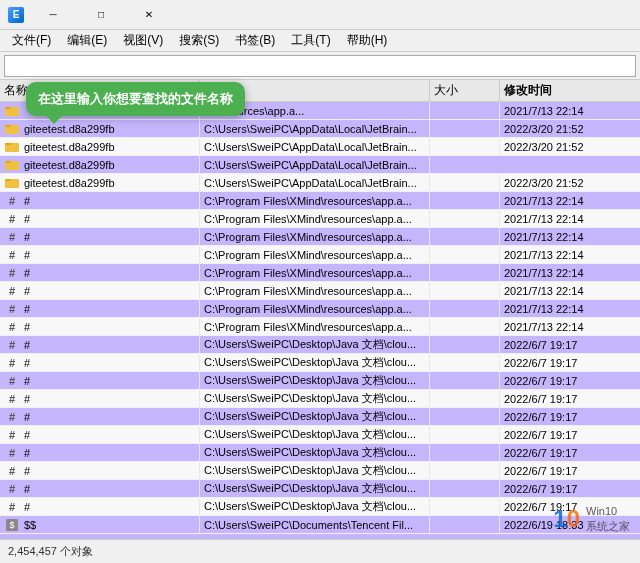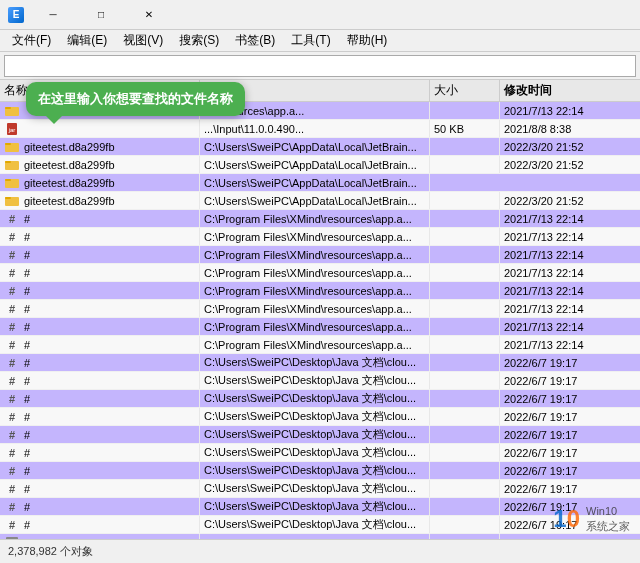--- a/index.html
+++ b/index.html
@@ -261,34 +261,20 @@
               <rect x="0" y="3" width="14" height="9" rx="1" fill="#f0c040"></rect>
               <rect x="0" y="3" width="6" height="2" rx="1" fill="#e0a800"></rect>
             </svg>
           </span>
       <span style="overflow:hidden;text-overflow:ellipsis;white-space:nowrap;"></span>
     </div>
     <div class="cell" style="font-size:11px;">...\resources\app.a...</div>
     <div class="cell"></div>
     <div class="cell">2021/7/13 22:14</div>
   </div>
-      <div class="table-row alt">
-    <div class="cell name-cell">
-      <span class="file-icon">
-            <svg width="14" height="14" viewBox="0 0 14 14">
-              <rect x="2" y="1" width="10" height="12" rx="1" fill="#c0392b"></rect>
-              <text x="7" y="10" text-anchor="middle" font-size="6" fill="white">jar</text>
-            </svg>
-          </span>
-      <span style="overflow:hidden;text-overflow:ellipsis;white-space:nowrap;"></span>
-    </div>
-    <div class="cell" style="font-size:11px;">...\Input\11.0.0.490...</div>
-    <div class="cell">50 KB</div>
-    <div class="cell">2021/8/8 8:38</div>
-  </div>
       <div class="table-row">
     <div class="cell name-cell">
       <span class="file-icon">
             <svg width="14" height="14" viewBox="0 0 14 14">
               <rect x="0" y="3" width="14" height="9" rx="1" fill="#f0c040"></rect>
               <rect x="0" y="3" width="6" height="2" rx="1" fill="#e0a800"></rect>
             </svg>
           </span>
       <span style="overflow:hidden;text-overflow:ellipsis;white-space:nowrap;">giteetest.d8a299fb</span>
     </div>
@@ -546,21 +532,21 @@
       <span style="overflow:hidden;text-overflow:ellipsis;white-space:nowrap;">$$</span>
     </div>
     <div class="cell" style="font-size:11px;">C:\Users\SweiPC\Documents\Tencent Fil...</div>
     <div class="cell"></div>
     <div class="cell">2022/6/19 18:33</div>
   </div>
     </div>
 </div>
 
 <div class="status-bar">
-  <span>2,378,982 个对象</span>
+  <span>2,454,457 个对象</span>
 </div>
 
 <div class="tooltip-bubble">
   <span>在这里输入你想要查找的文件名称</span>
 </div>
 
 <div class="watermark">
   <div style="display:flex;flex-direction:column;align-items:center">
     <div style="font-size:24px;font-weight:900;color:#0066cc;line-height:1;text-align:center;">
       <span style="color:#0066cc">1</span><span style="color:#ff6600">0</span>

